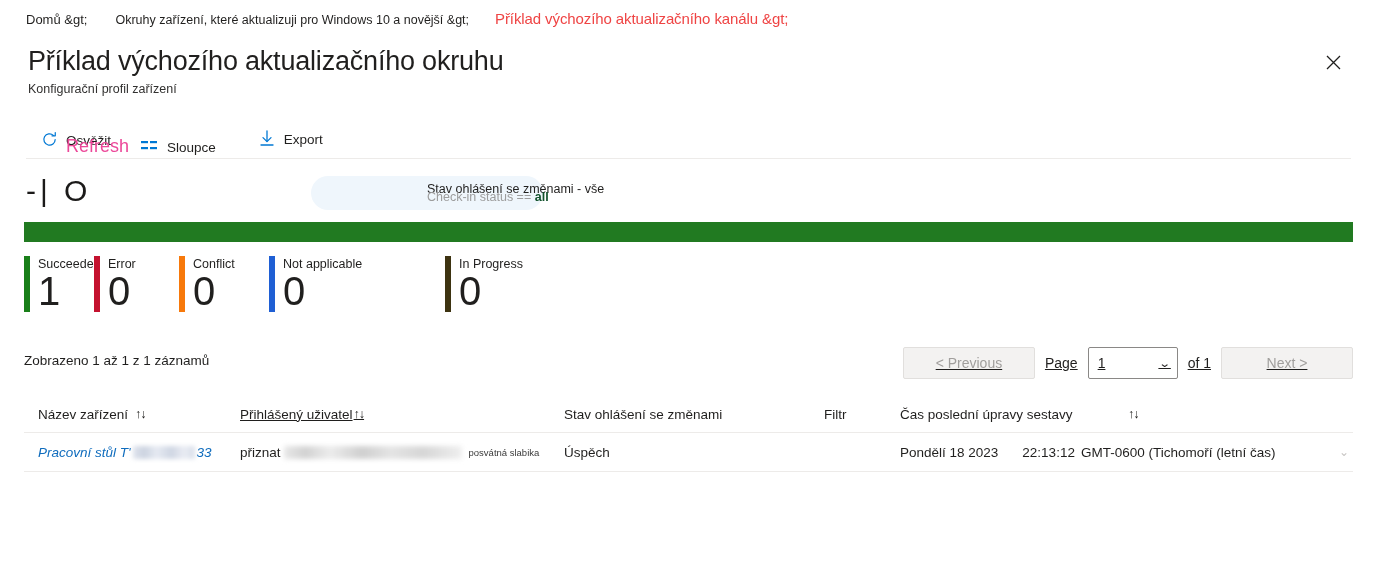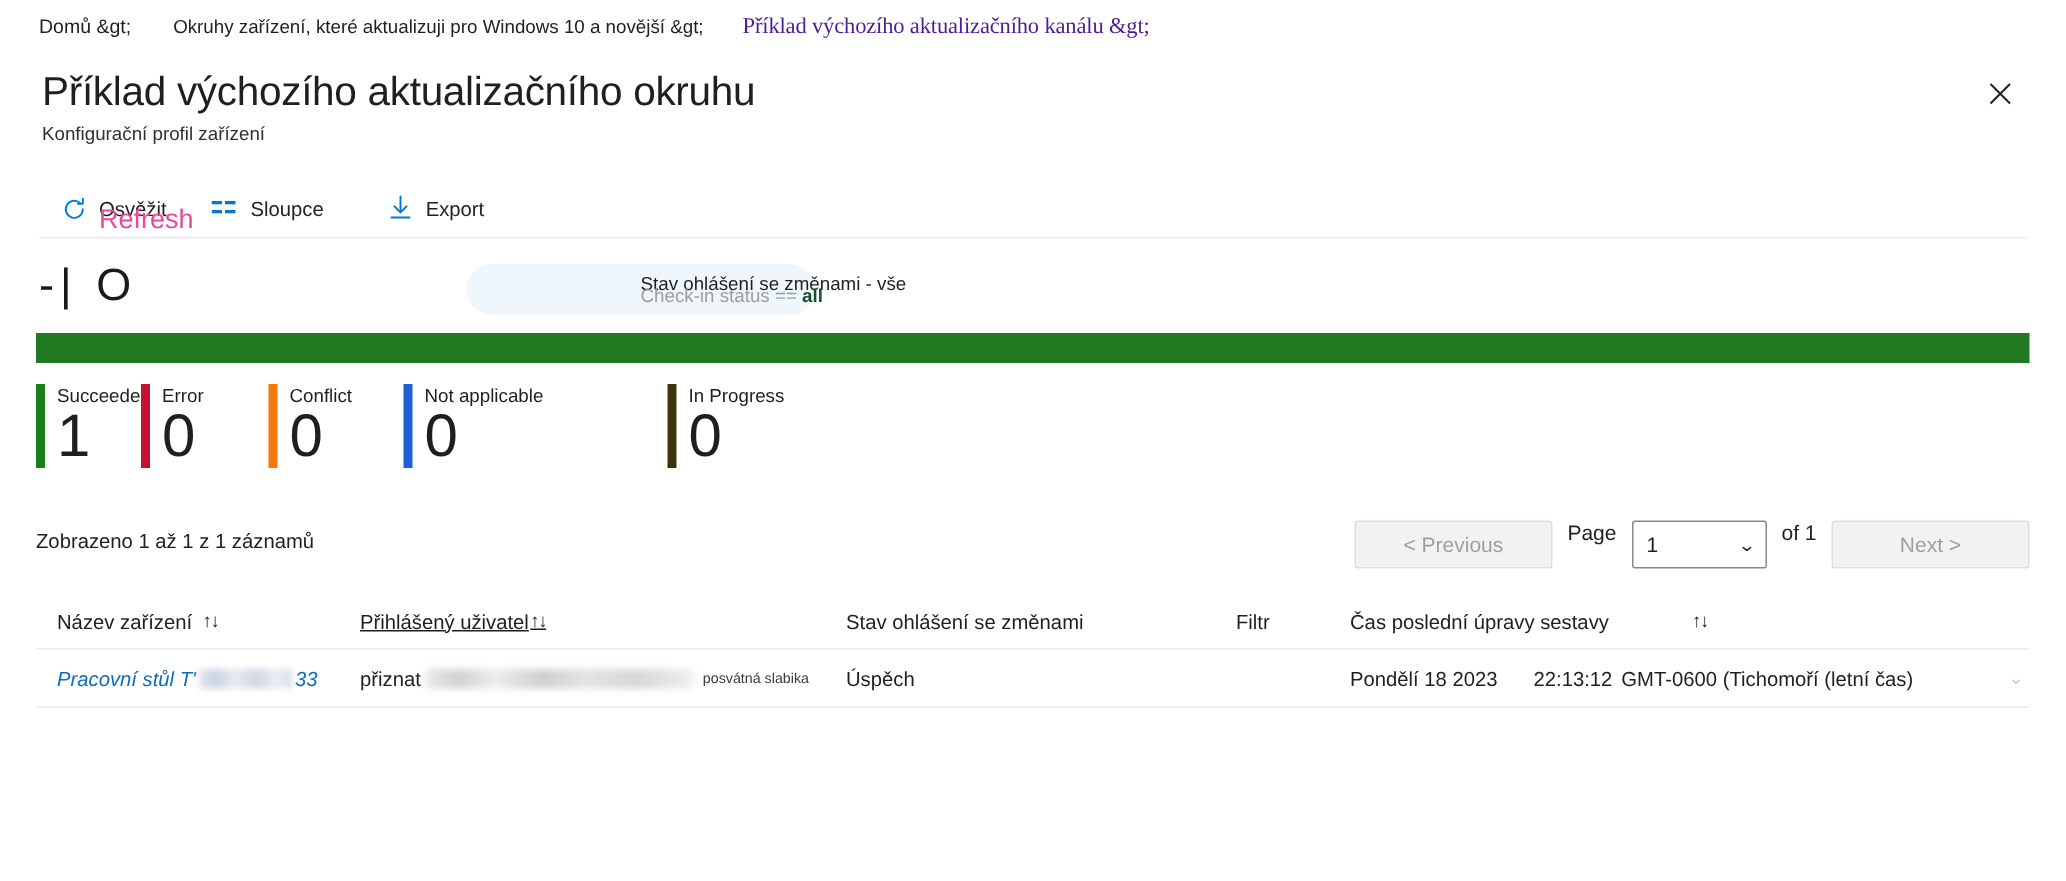--- a/index.html
+++ b/index.html
@@ -31,24 +31,23 @@
     font-size: 13px;
     color: #201f1e;
   }
   .crumb-b {
     font-size: 12.5px;
     color: #201f1e;
     margin-left: 28px;
   }
   .crumb-c {
     font-size: 15px;
-    color: #4c1d95;
+    color: #ef4444;
     margin-left: 26px;
     letter-spacing: -0.1px;
-    font-family: Liberation Serif, serif;
   }
 
   
   .page-head {
     position: absolute;
     top: 44px;
     left: 28px;
   }
   .page-title {
     font-size: 27px;
@@ -250,22 +249,23 @@
     top: 353px;
     font-size: 13.5px;
     color: #201f1e;
     white-space: nowrap;
   }
   .pager {
     position: absolute;
     right: 24px;
     top: 347px;
     display: flex;
-    align-items: flex-start;
+    align-items: center;
     gap: 10px;
+    text-decoration: underline;
   }
   .pg-btn {
     min-width: 130px;
     height: 30px;
     background: #f3f2f1;
     border: 1px solid #e1dfdd;
     border-radius: 2px;
     color: #a19f9d;
     font-size: 14px;
     font-family: "Liberation Sans", sans-serif;
@@ -417,21 +417,21 @@
         <path d="M15 9a6 6 0 1 1-1.9-4.35" stroke="#0078d4" stroke-width="1.3" fill="none" stroke-linecap="round"></path>
         <path d="M15.1 1.6 L15.1 5.1 L11.6 5.1" stroke="#0078d4" stroke-width="1.3" fill="none" stroke-linecap="round" stroke-linejoin="round"></path>
       </svg>
     </span>
     <span class="cmd-label-wrap">
       <span class="cmd-label">Osvěžit</span>
       <span class="ghost">Refresh</span>
     </span>
   </div>
 
-  <div class="cmd-item" style="margin-left:10px;">
+  <div class="cmd-item" style="margin-left:10px;align-items:flex-end;">
     <span class="cmd-ico">
       <svg width="18" height="14" viewBox="0 0 18 14" aria-hidden="true">
         <rect x="0" y="2" width="7" height="2.2" fill="#0078d4"></rect>
         <rect x="9" y="2" width="7" height="2.2" fill="#0078d4"></rect>
         <rect x="0" y="8" width="7" height="2.2" fill="#0078d4"></rect>
         <rect x="9" y="8" width="7" height="2.2" fill="#0078d4"></rect>
       </svg>
     </span>
     <span class="cmd-label">Sloupce</span>
   </div>

